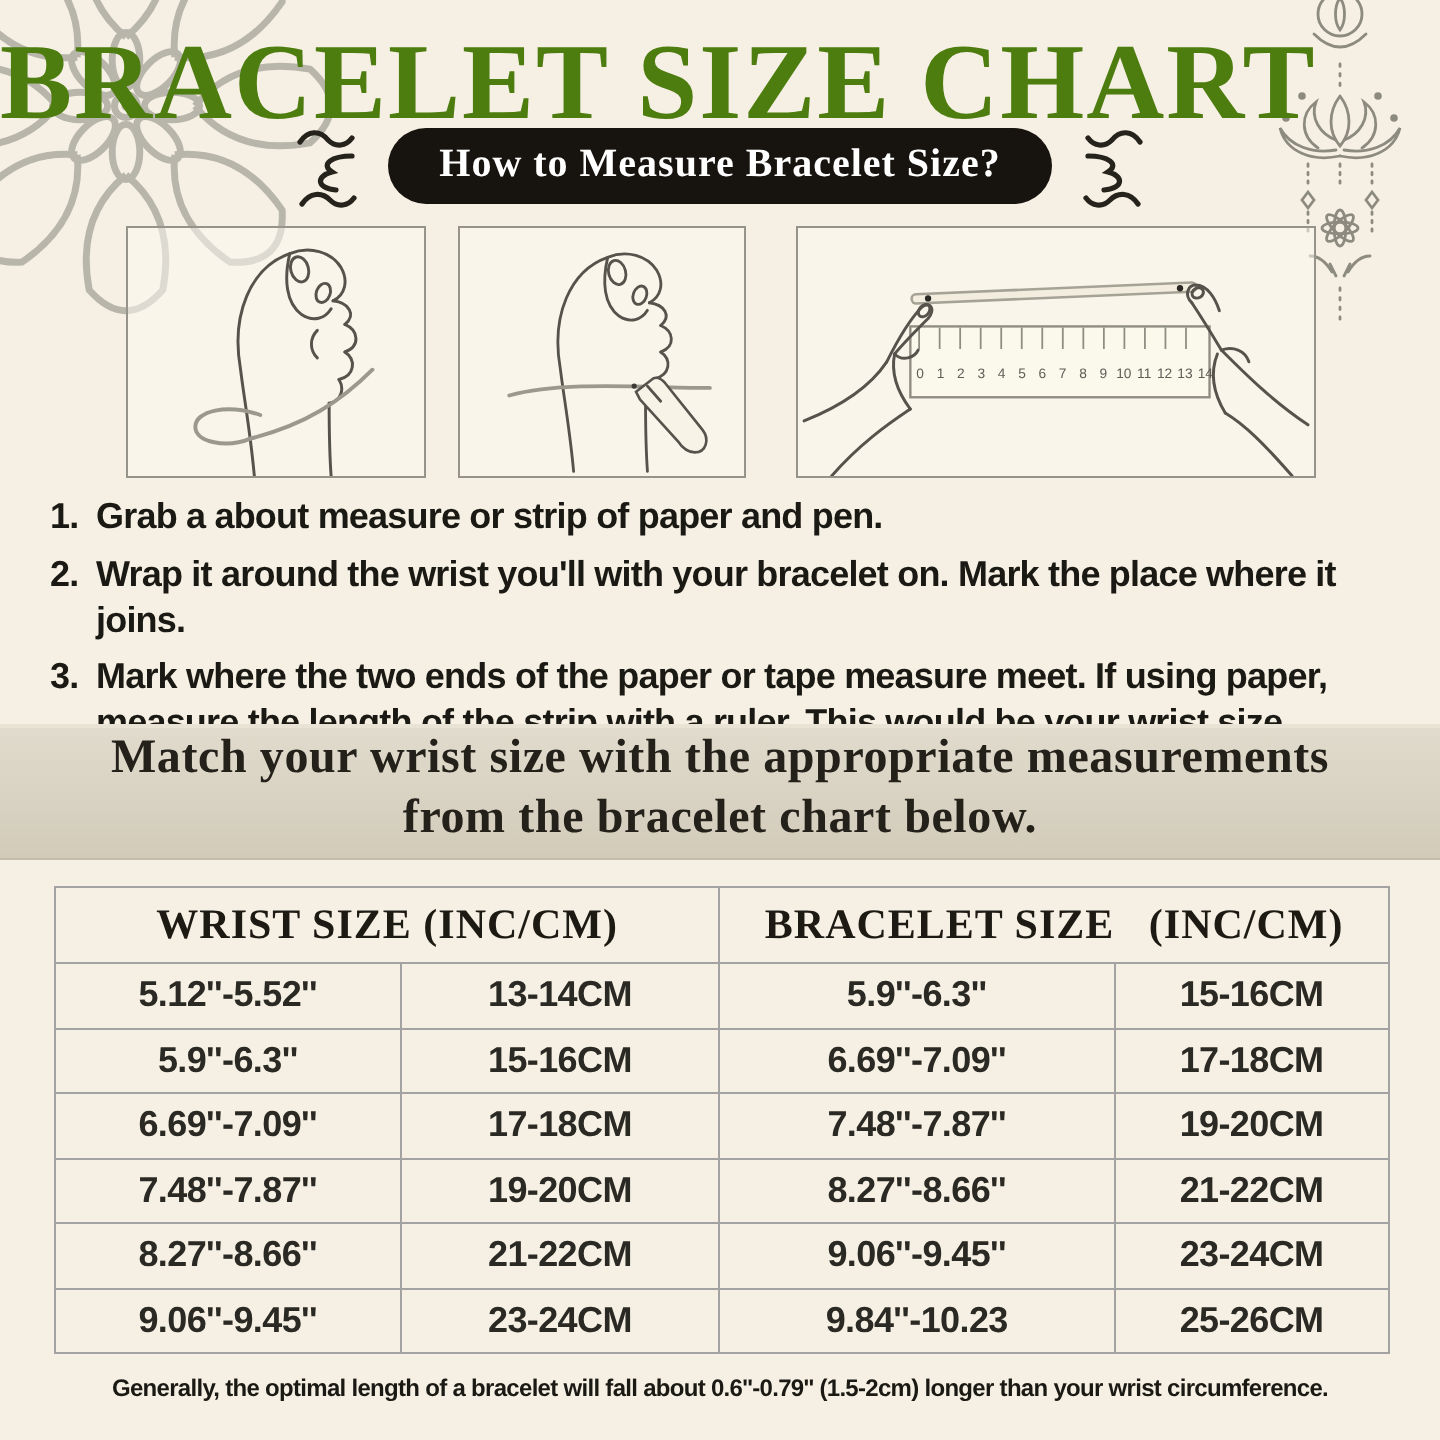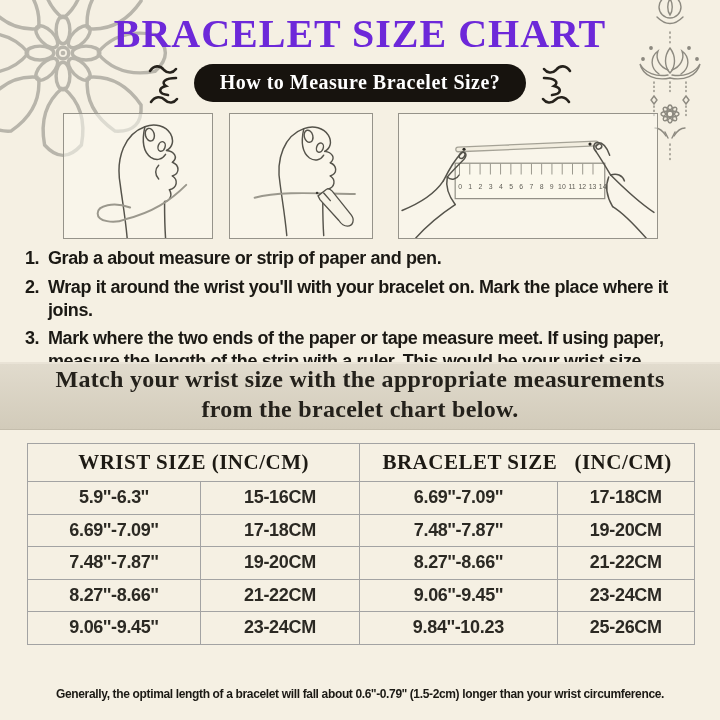--- a/index.html
+++ b/index.html
@@ -2,23 +2,23 @@
 <html><head>
 <meta charset="utf-8">
 <style>
   html,body{margin:0;padding:0;}
   body{width:720px;height:720px;overflow:hidden;position:relative;
        background:#f5f0e3;font-family:"Liberation Sans",sans-serif;color:#1d1b16;}
   .decor{position:absolute;pointer-events:none;}
   #mandala{left:-52px;top:-62px;}
   #lotus{right:8px;top:-4px;}
 
-  .page-title{position:absolute;top:10px;left:0;width:100%;text-align:center;
-    font-family:"Liberation Serif",serif;font-weight:bold;font-size:40px;
-    letter-spacing:1px;color:#6d28d9;}
+  .page-title{position:absolute;top:10px;left:0;width:100%;
+    font-family:"Liberation Serif",serif;font-weight:bold;font-size:54px;
+    letter-spacing:1px;color:#4d7c0f;}
 
   .badge-row{position:absolute;top:61px;left:0;width:100%;display:flex;
     justify-content:center;align-items:center;gap:13px;}
   .badge{background:#17130e;color:#fff;border-radius:20px;padding:7px 26px 8px;
     font-family:"Liberation Serif",serif;font-weight:bold;font-size:20px;letter-spacing:.5px;}
   .squiggle{width:36px;height:44px;}
   .squiggle path{fill:none;stroke:#26221c;stroke-width:2.6;stroke-linecap:round;}
   .squiggle.flip{transform:scaleX(-1);}
 
   .illu-box{position:absolute;top:113px;height:126px;border:1.5px solid #96938a;
@@ -243,20 +243,26 @@
     <col style="width:29.6%">
       <col style="width:20.6%">
   </colgroup>
   <thead>
     <tr data-name="size-table-header-row">
       <th colspan="2" data-name="wrist-size-header">WRIST SIZE (INC/CM)</th>
       <th colspan="2" data-name="bracelet-size-header">BRACELET SIZE&nbsp;&nbsp;&nbsp;(INC/CM)</th>
     </tr>
   </thead>
   <tbody data-name="size-table-body">
+  <tr data-name="size-table-row">
+    <td data-name="wrist-size-inch-cell">5.12''-5.52''</td>
+    <td data-name="wrist-size-cm-cell">13-14CM</td>
+    <td data-name="bracelet-size-inch-cell">5.9''-6.3''</td>
+    <td data-name="bracelet-size-cm-cell">15-16CM</td>
+  </tr>
 
   <tr data-name="size-table-row">
     <td data-name="wrist-size-inch-cell">5.9''-6.3''</td>
     <td data-name="wrist-size-cm-cell">15-16CM</td>
     <td data-name="bracelet-size-inch-cell">6.69''-7.09''</td>
     <td data-name="bracelet-size-cm-cell">17-18CM</td>
   </tr>
 
   <tr data-name="size-table-row">
     <td data-name="wrist-size-inch-cell">6.69''-7.09''</td>

